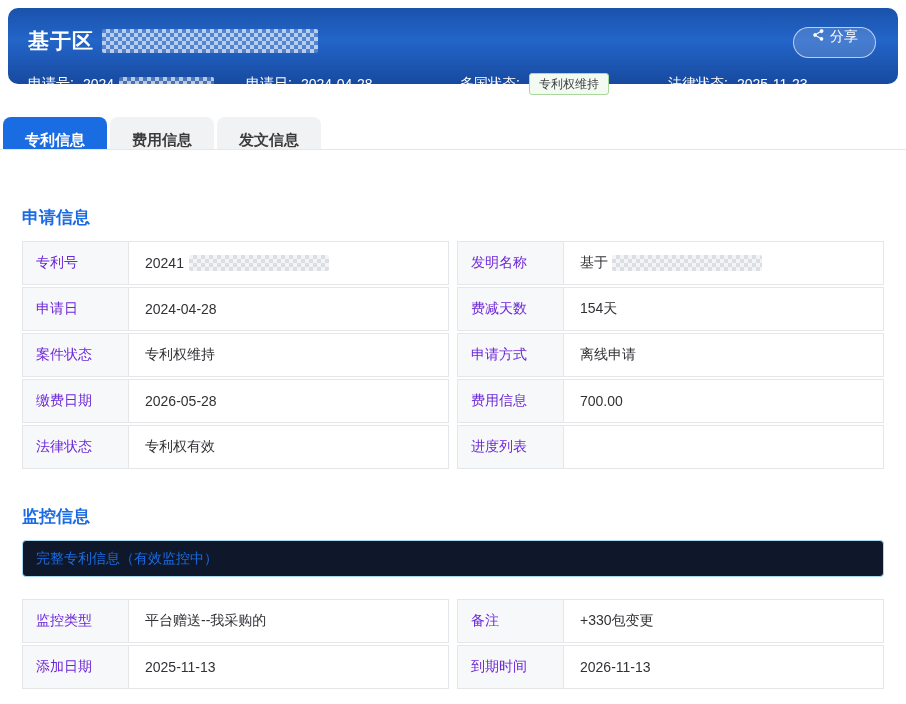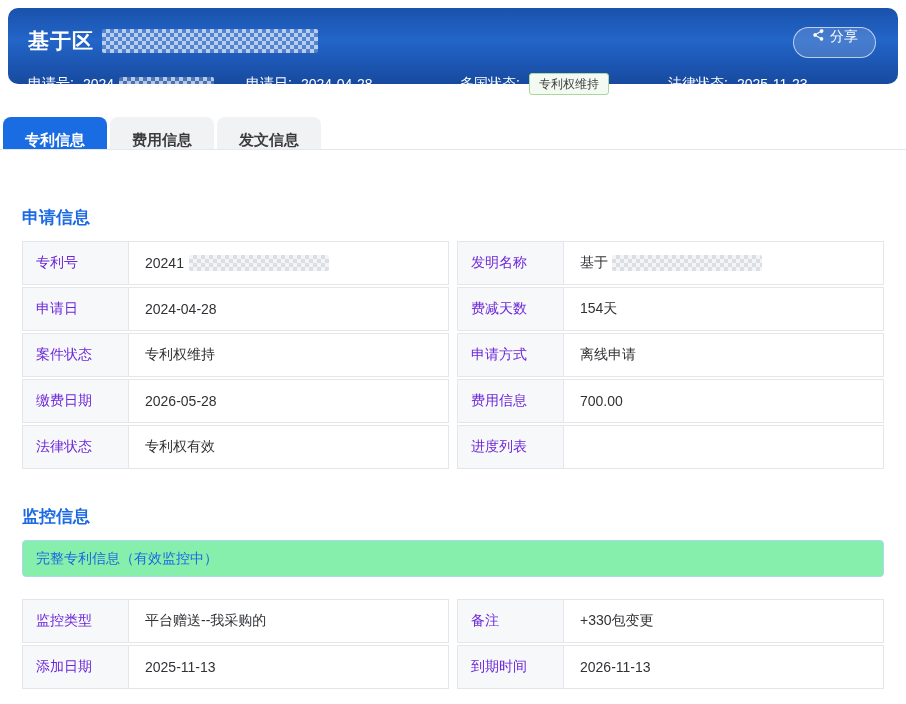--- a/index.html
+++ b/index.html
@@ -63,21 +63,21 @@
   .section-title.second{ margin:36px 0 12px 0; }
 
   .info-row{ display:flex; gap:8px; margin-bottom:2px; }
   .pair{ flex:1; display:flex; border:1px solid #e4e6ea; height:44px; background:#fff; }
   .cell{ display:flex; align-items:center; font-size:14px; }
   .cell.lbl{ width:106px; flex:0 0 106px; background:#f7f8fa; color:#6d28d9;
     padding-left:13px; border-right:1px solid #e4e6ea; }
   .cell.val{ flex:1; padding-left:16px; color:#303236; overflow:hidden; white-space:nowrap; }
 
   .notice-bar{ height:37px; margin-bottom:22px; display:flex; align-items:center;
-    padding-left:13px; background:#86efac; border:1px solid #a9d9f1; border-radius:4px;
+    padding-left:13px; background:#0f172a; border:1px solid #a9d9f1; border-radius:4px;
     color:#1a6ae1; font-size:14px; }
 
   .share-icon svg{ display:block; }
 </style>
 </head>
 <body>
 
 <div class="header-card">
   <div class="title-row">
     <div class="page-title">

